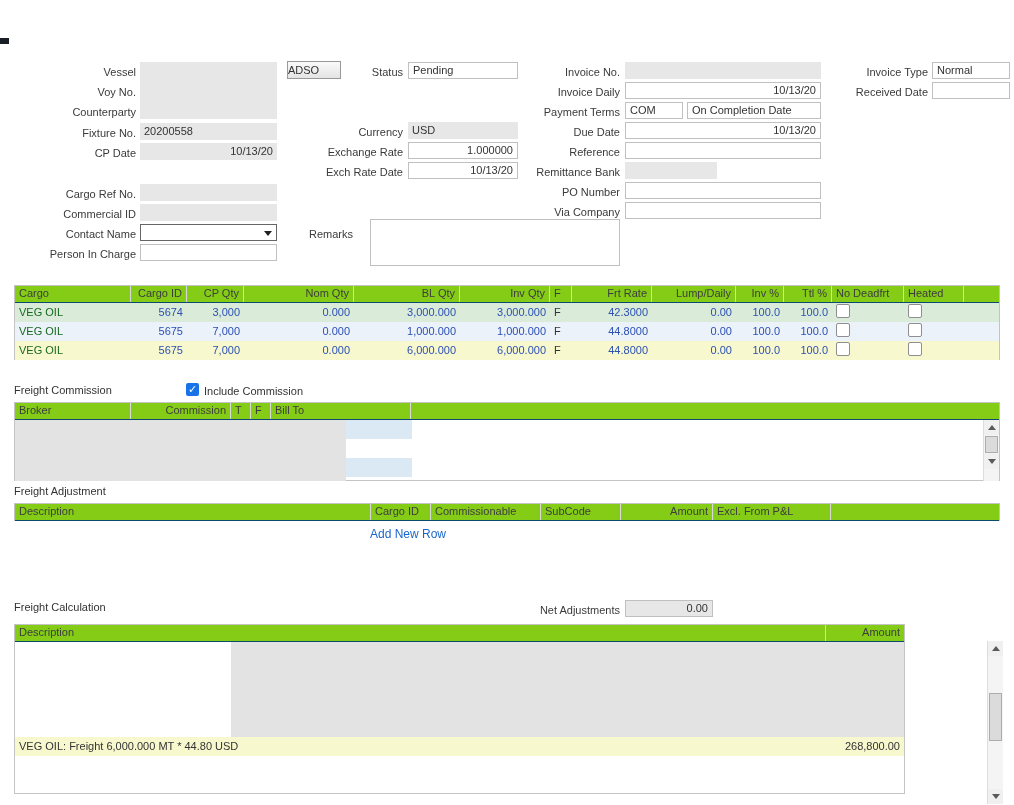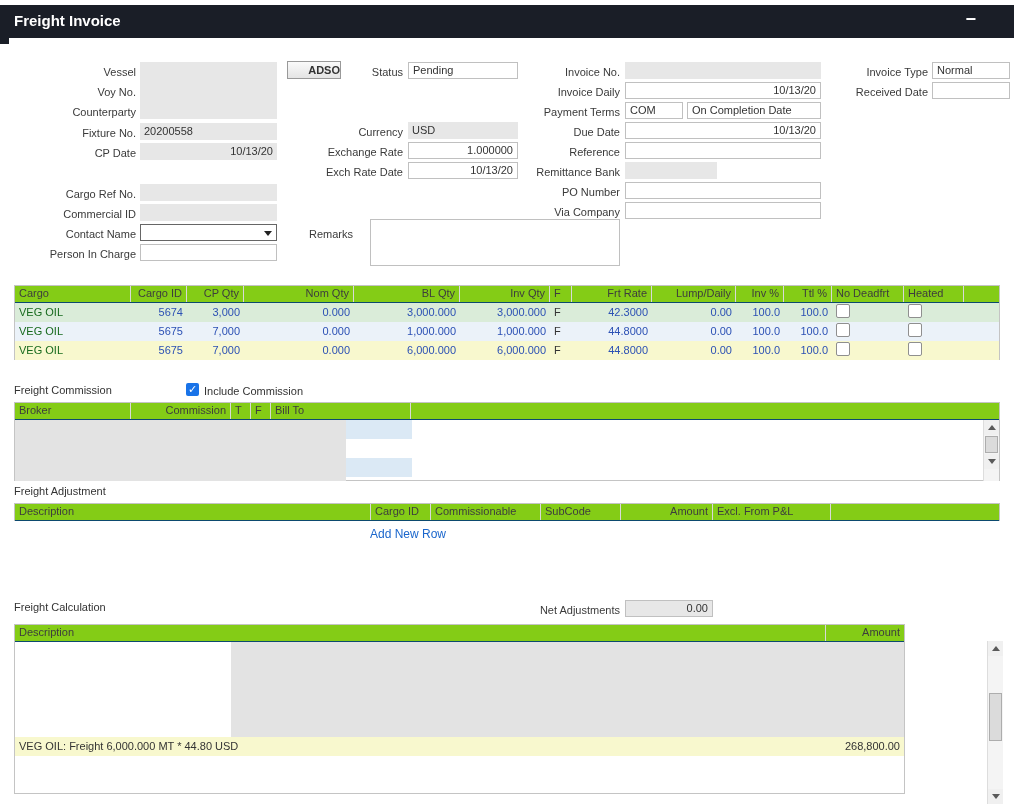--- a/index.html
+++ b/index.html
@@ -14,22 +14,22 @@
   .lbl{position:absolute;height:16px;line-height:16px;text-align:right;color:#3a3a3a;white-space:nowrap;}
   .fld{position:absolute;height:17px;line-height:15px;box-sizing:border-box;padding:0 4px;
        overflow:hidden;white-space:nowrap;}
   .white{background:#fff;border:1px solid #c0c0c0;}
   .gray{background:#e7e7e7;line-height:17px;}
   .ra{text-align:right;}
   .combo{background:#fff;border:1px solid #666;}
   .combo-arrow{position:absolute;right:4px;top:6px;width:0;height:0;
        border-left:4px solid transparent;border-right:4px solid transparent;border-top:5px solid #222;}
   .btn-adso{position:absolute;left:287px;top:61px;width:54px;height:18px;line-height:16px;
-       text-align:right;background:linear-gradient(#fafafa,#e4e4e4);border:1px solid #999;
-       box-sizing:border-box;cursor:pointer;font-weight:bold;}
+       text-align:left;background:linear-gradient(#fafafa,#e4e4e4);border:1px solid #999;
+       box-sizing:border-box;cursor:pointer;}
   .remarks{position:absolute;left:370px;top:219px;width:250px;height:47px;background:#fff;
        border:1px solid #c0c0c0;box-sizing:border-box;}
   
   .grid{position:absolute;border:1px solid #c4c4c4;background:#fff;box-sizing:border-box;}
   .t-head{display:flex;height:16px;background:#84cc16;border-bottom:1px solid #0c4a6e;}
   .t-head .cell{border-right:1px solid #d9d9d9;color:#3d3d3d;line-height:15px;}
   .t-head .cell:last-child{border-right:none;}
   .cell{box-sizing:border-box;padding:0 4px;overflow:hidden;white-space:nowrap;flex-shrink:0;}
   .t-row{display:flex;height:19px;line-height:19px;}
   .row-green{background:#daecd9;}
@@ -56,24 +56,20 @@
   .tri-down{width:0;height:0;border-left:4px solid transparent;border-right:4px solid transparent;
        border-top:5px solid #5a5a5a;}
   .sb-thumb{position:absolute;left:1px;width:13px;background:#dbdbdb;border:1px solid #adadad;
        box-sizing:border-box;cursor:pointer;}
 </style>
 </head>
 <body>
 
 <div class="app">
 
-  <div class="titlebar">
-    <span class="title">Freight Invoice</span>
-    <span class="min">−</span>
-  </div>
   <div class="notch"></div>
 
   <div class="lbl" style="left:16px;top:64px;width:120px">Vessel</div>
   <div class="lbl" style="left:16px;top:84px;width:120px">Voy No.</div>
   <div class="lbl" style="left:16px;top:104px;width:120px">Counterparty</div>
   <div class="lbl" style="left:16px;top:125px;width:120px">Fixture No.</div>
   <div class="lbl" style="left:16px;top:145px;width:120px">CP Date</div>
   <div class="lbl" style="left:16px;top:186px;width:120px">Cargo Ref No.</div>
   <div class="lbl" style="left:16px;top:206px;width:120px">Commercial ID</div>
   <div class="lbl" style="left:16px;top:226px;width:120px">Contact Name</div>

